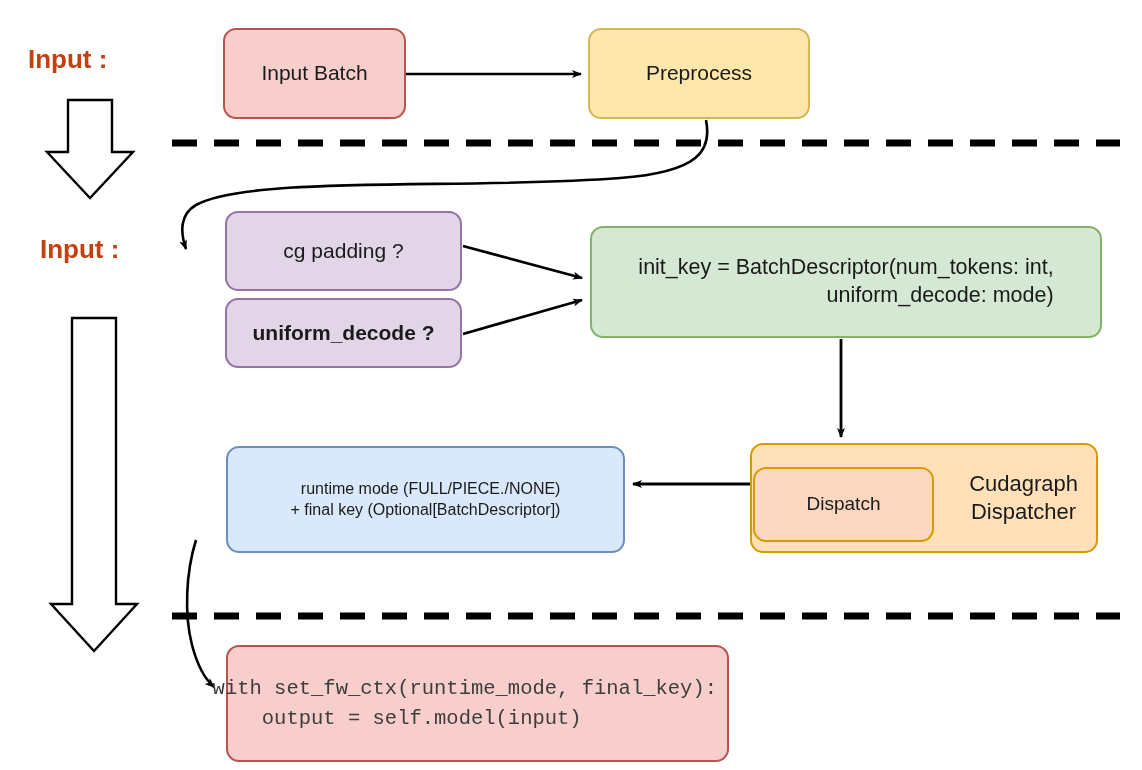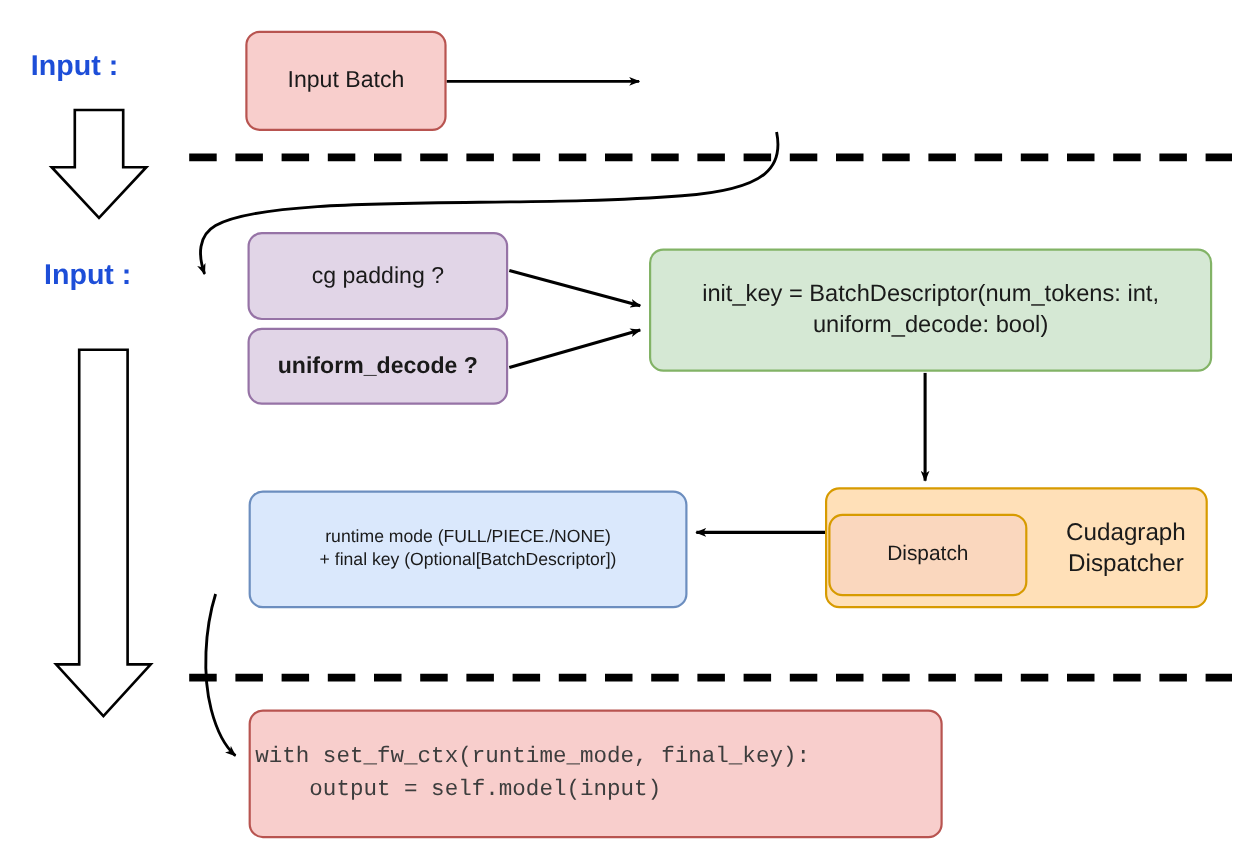--- a/index.html
+++ b/index.html
@@ -22,40 +22,40 @@
     top: 0;
     width: 1142px;
     height: 770px;
     pointer-events: none;
   }
   .stage-label {
     position: absolute;
     font-family: "Liberation Sans", sans-serif;
     font-weight: bold;
     font-size: 26px;
-    color: #1d4ed8;
+    color: #c2410c;
     white-space: nowrap;
     letter-spacing: 0px;
   }
   .node {
     position: absolute;
     box-sizing: border-box;
     display: flex;
     align-items: center;
     justify-content: center;
     text-align: center;
     border-radius: 13px;
     border: 2px solid #000;
     font-family: "Liberation Sans", sans-serif;
     font-size: 21px;
     color: #1a1a1a;
     line-height: 1.28;
     padding: 4px 10px;
   }
-  .node-text { white-space: pre-line; display: block; }
+  .node-text { white-space: pre-line; display: block; text-align: right; }
 
   .n-input-batch {
     left: 223px; top: 28px; width: 183px; height: 91px;
     background: #f8cecc; border-color: #b85450;
   }
   .n-preprocess {
     left: 588px; top: 28px; width: 222px; height: 91px;
     background: #ffe6ab; border-color: #d6b656;
   }
   .n-cg-padding {
@@ -84,25 +84,25 @@
     font-size: 22px;
   }
   .n-cudagraph-dispatcher .node-text { text-align: center; }
   .n-dispatch {
     left: 753px; top: 467px; width: 181px; height: 75px;
     background: #fad7be; border-color: #d79b00;
     font-size: 19px;
     z-index: 3;
   }
   .n-exec-code {
-    left: 226px; top: 645px; width: 631px; height: 117px;
+    left: 226px; top: 645px; width: 503px; height: 117px;
     background: #f8cecc; border-color: #b85450;
     font-family: "Liberation Mono", monospace;
     font-size: 20.5px;
-    justify-content: flex-start;
+    justify-content: flex-end;
     align-items: center;
     padding-left: 4px;
     color: #3d3d3d;
     line-height: 1.45;
   }
   .n-exec-code .node-text { text-align: left; white-space: pre; }
 
   .lbl-input   { left: 28px;  top: 44px;  }
   .lbl-plan    { left: 40px;  top: 234px; }
   .lbl-execute { left: 8px;   top: 675px; }
@@ -146,32 +146,35 @@
     <path d="M196,540 C186,572 184,614 192,645 C198,668 206,680 214,687" fill="none" stroke="#000000" stroke-width="2.6" marker-end="url(#arrowhead)"></path>
   </svg>
 
   <div class="stage-label lbl-input">Input :</div>
   <div class="stage-label lbl-plan">Input :</div>
 
   <div class="node n-input-batch">
     <span class="node-text">Input Batch</span>
   </div>
 
+  <div class="node n-preprocess">
+    <span class="node-text">Preprocess</span>
+  </div>
 
   <div class="node n-cg-padding">
     <span class="node-text">cg padding ?</span>
   </div>
 
   <div class="node n-uniform-decode">
     <span class="node-text">uniform_decode ?</span>
   </div>
 
   <div class="node n-init-key">
     <span class="node-text">init_key = BatchDescriptor(num_tokens: int,
-uniform_decode: bool)</span>
+uniform_decode: mode)</span>
   </div>
 
   <div class="node n-runtime-mode">
     <span class="node-text">runtime mode (FULL/PIECE./NONE)
 + final key (Optional[BatchDescriptor])</span>
   </div>
 
   <div class="node n-cudagraph-dispatcher">
     <span class="node-text">Cudagraph
 Dispatcher</span>

